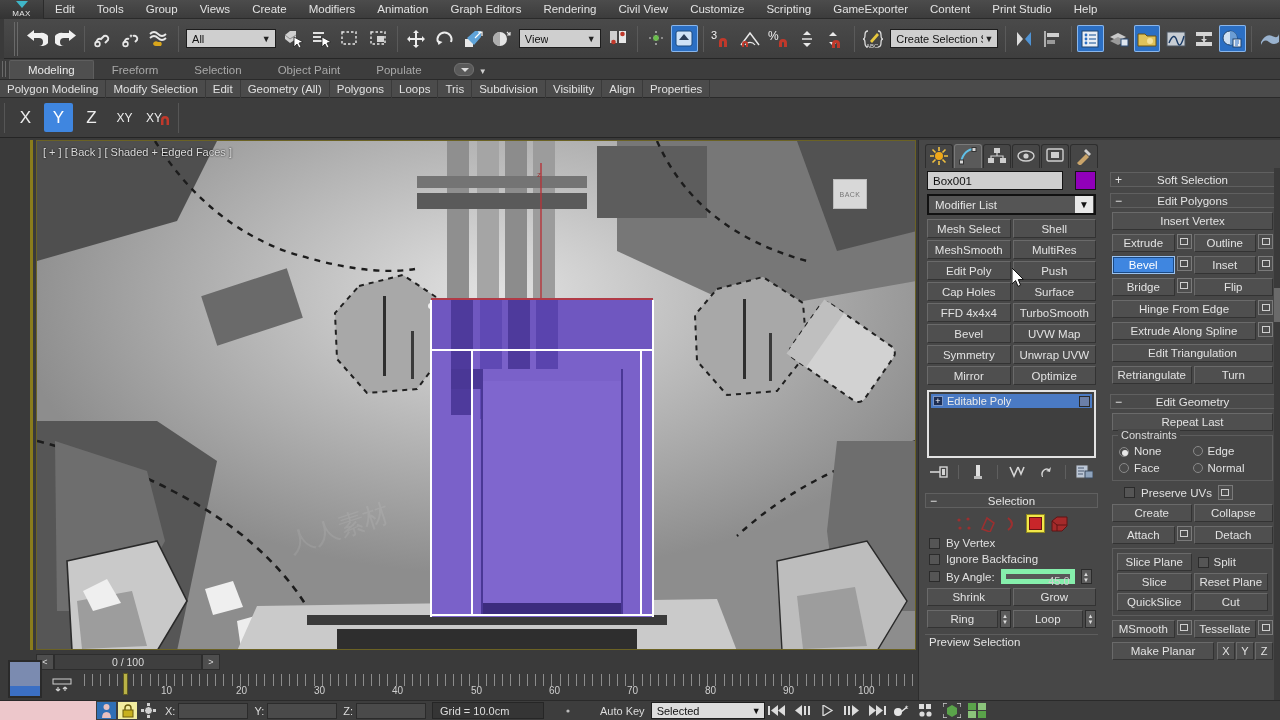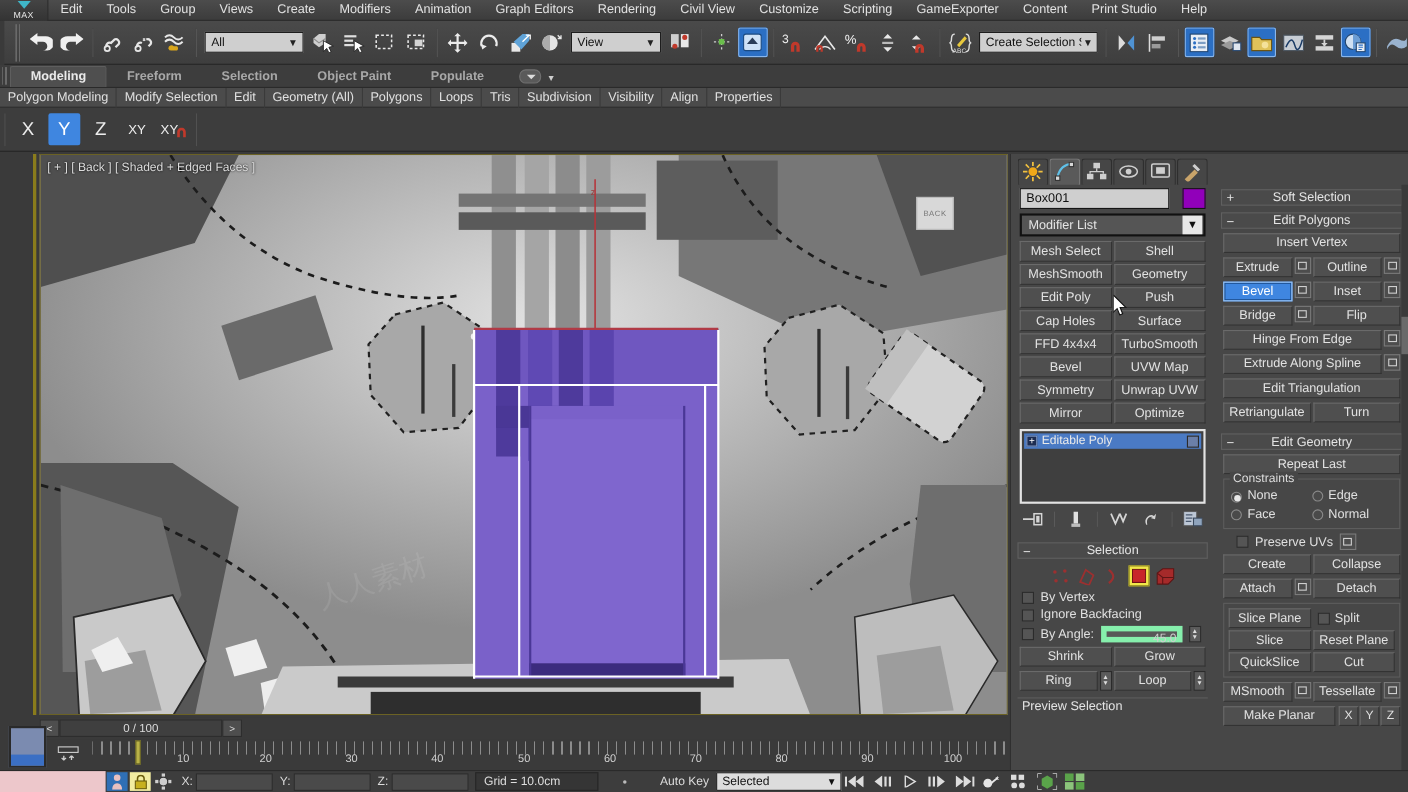--- a/index.html
+++ b/index.html
@@ -55,21 +55,21 @@
   .combo .cv{ overflow:hidden; white-space:nowrap; }
   .combo .arr{ width:14px; text-align:center; font-size:9px; color:#222; }
 
   
   .ribbon{
     position:absolute; left:0; top:59px; width:1280px; height:21px;
     background:#3d3d3d; display:flex; align-items:flex-end; border-bottom:1px solid #2a2a2a;
   }
   .ribbon .g{ width:5px; height:16px; margin:0 2px 2px 2px;
      background:repeating-linear-gradient(90deg,#6a6a6a 0 1px,transparent 1px 3px);}
-  .rtab{ padding:3px 18px 3px 18px; font-size:11.5px; color:#a8a8a8; cursor:default;font-weight:bold;}
+  .rtab{ padding:3px 18px 3px 18px; font-size:11.5px; color:#a8a8a8; cursor:default;}
   .rtab.active{ background:#4f4f4f; color:#eaeaea; border:1px solid #5e5e5e;
                 border-bottom:none; border-radius:2px 2px 0 0;}
   .popbtn{ width:20px;height:13px;background:#5a5a5a;border:1px solid #707070;
            border-radius:6px; margin-left:14px; margin-bottom:3px; position:relative;}
   .popbtn:after{content:"";position:absolute;left:6px;top:4px;width:0;height:0;
     border-left:4px solid transparent;border-right:4px solid transparent;border-top:4px solid #dcdcdc;}
   .popcaret{ margin-left:5px;margin-bottom:3px;font-size:8px;color:#cfcfcf;}
 
   .ribbon2{
     position:absolute; left:0; top:80px; width:1280px; height:18px;
@@ -859,21 +859,21 @@
 
       <div class="modlist">
         <span>Modifier List</span>
         <span class="mc">▼</span>
       </div>
 
       <div class="mgrid">
         <div class="mbtn">Mesh Select</div>
         <div class="mbtn">Shell</div>
         <div class="mbtn">MeshSmooth</div>
-        <div class="mbtn">Geometry</div>
+        <div class="mbtn">MultiRes</div>
         <div class="mbtn">Edit Poly</div>
         <div class="mbtn">Push</div>
         <div class="mbtn">Cap Holes</div>
         <div class="mbtn">Surface</div>
         <div class="mbtn">FFD 4x4x4</div>
         <div class="mbtn">TurboSmooth</div>
         <div class="mbtn">Bevel</div>
         <div class="mbtn">UVW Map</div>
         <div class="mbtn">Symmetry</div>
         <div class="mbtn">Unwrap UVW</div>

